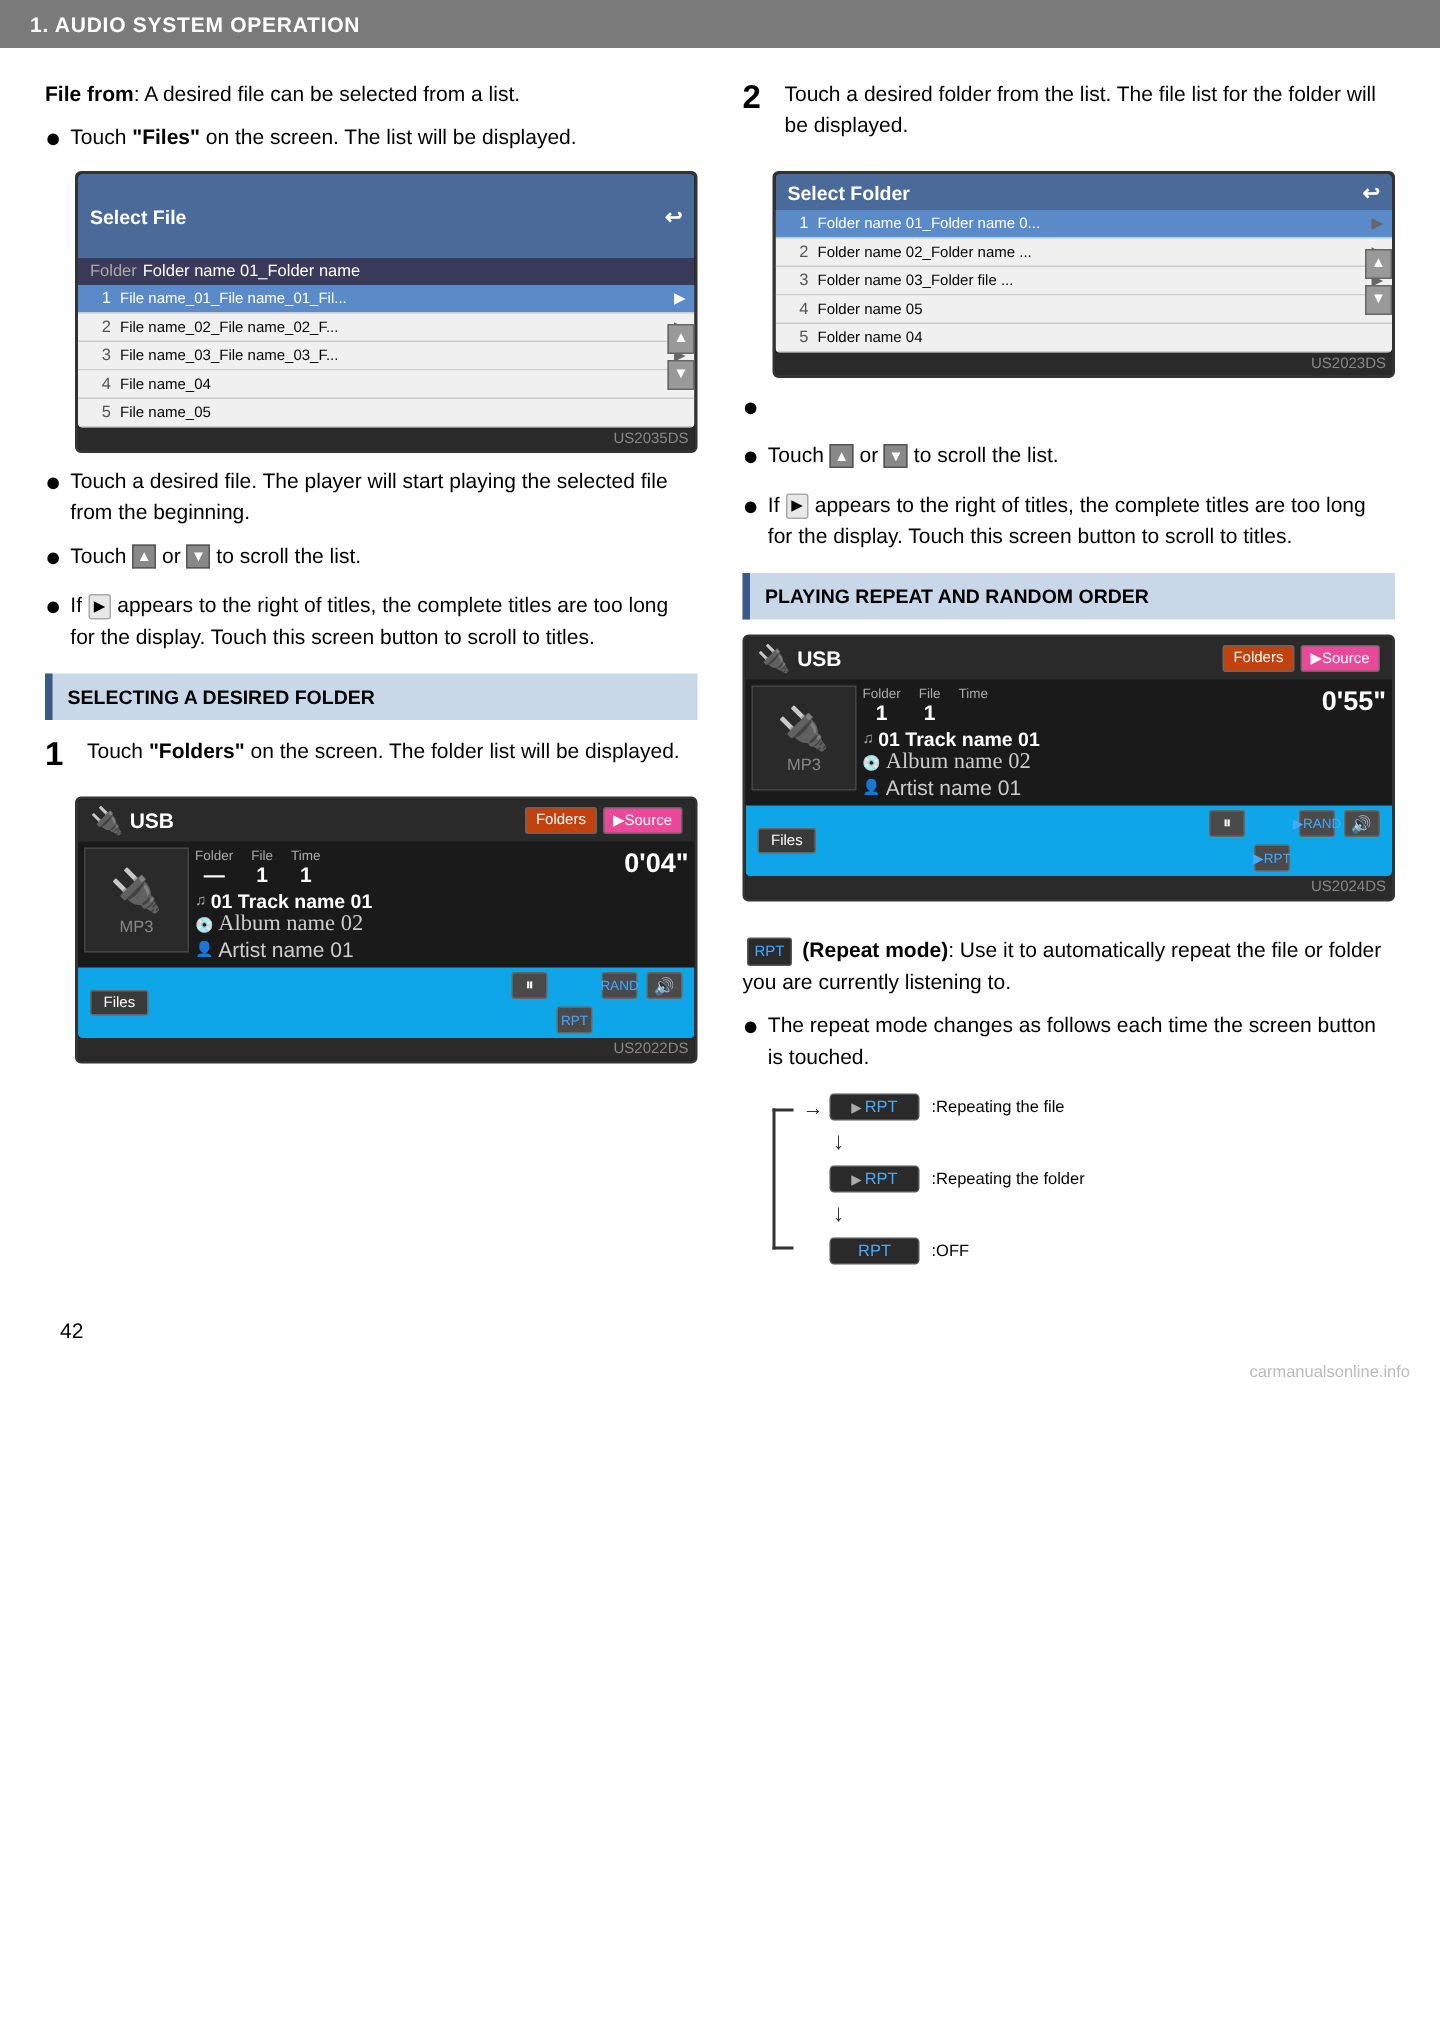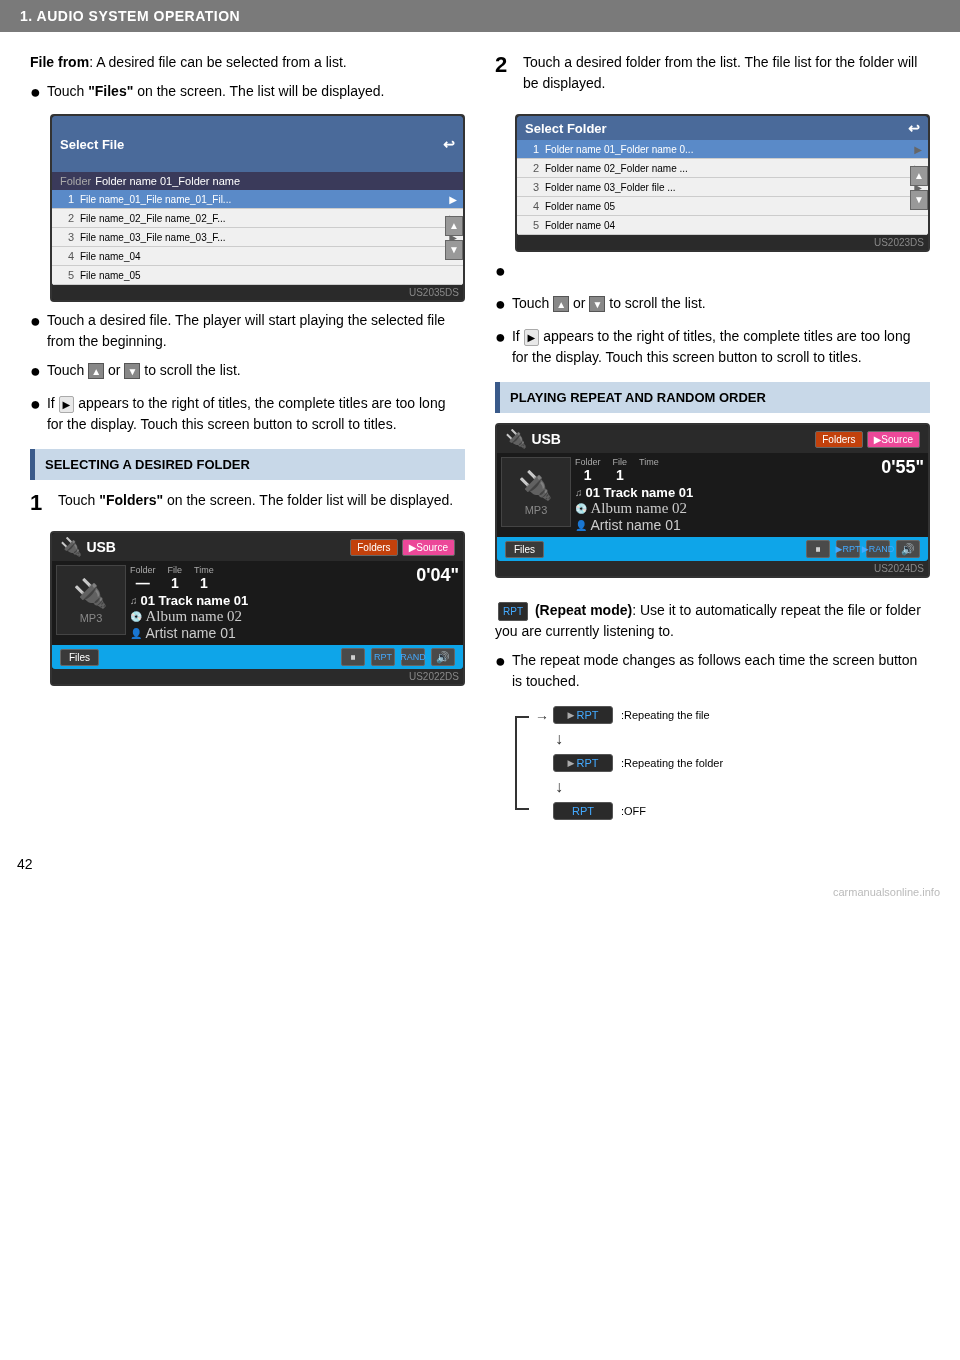--- a/index.html
+++ b/index.html
@@ -202,21 +202,21 @@
       color: #fff;
       font-size: 11px;
       width: 24px;
       height: 18px;
       display: flex;
       align-items: center;
       justify-content: center;
       border: 1px solid #666;
       border-radius: 2px;
     }
-    .usb-rpt { font-size: 9px; color: #4af; }
+    .usb-rpt { font-size: 9px; color: #4af; margin-top: 23px; }
     .usb-rand { font-size: 9px; color: #4af; }
     
     .scroll-arrow {
       display: inline-block;
       width: 16px;
       height: 16px;
       background: #888;
       color: #fff;
       font-size: 10px;
       text-align: center;
@@ -671,17 +671,17 @@
           <span class="repeat-badge">RPT</span>
           <span class="repeat-desc">:OFF</span>
         </div>
       </div>
     </div>
 
   </div>
 
 </div>
 
-<div style="padding: 10px 17px;">
+<div style="padding: 10px 40px;">
   <span>42</span>
 </div>
 
 <div class="watermark" style="padding: 0 20px 10px 0; font-size:11px; color:#bbb;">carmanualsonline.info</div>
 
 </body></html>

